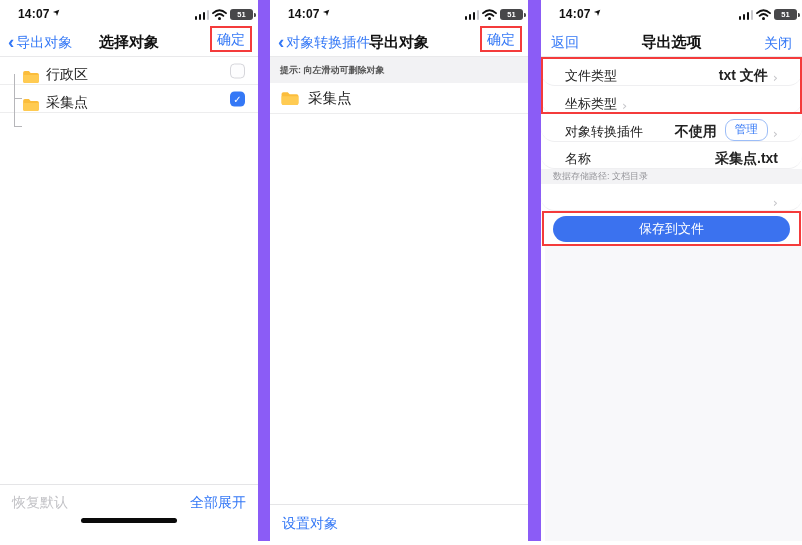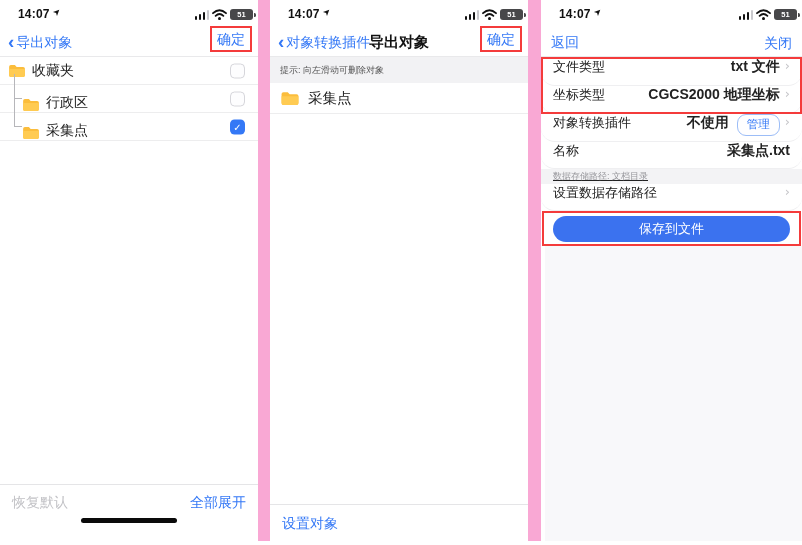--- a/index.html
+++ b/index.html
@@ -1,18 +1,18 @@
 <!DOCTYPE html>
 <html><head>
 <meta charset="utf-8">
 <style>
   * { margin:0; padding:0; box-sizing:border-box; }
   html,body { background:#fff; }
   body { font-family:"Liberation Sans","DejaVu Sans",sans-serif; color:#222; }
-  #canvas { position:relative; width:802px; height:541px; background:#f9a8d4; overflow:hidden; }
+  #canvas { position:relative; width:802px; height:541px; background:#8b5cf6; overflow:hidden; }
 
   .screen { position:absolute; top:0; height:545px; background:#fff; }
   #screen1 { left:0;   width:258px; }
   #screen2 { left:270px; width:258px; }
   #screen3 { left:541px; width:261px; }
 
   
   .statusbar { position:relative; height:28px; }
   .sb-time { position:absolute; left:18px; top:7px; font-size:12px; font-weight:bold; color:#111; letter-spacing:.2px; }
   .sb-loc { position:absolute; left:53px; top:7px; font-size:9px; color:#111; transform:rotate(-45deg); }
@@ -47,34 +47,34 @@
   .checkbox { position:absolute; right:13px; top:50%; transform:translateY(-50%); width:15px; height:15px; border-radius:4.5px; border:1.5px solid #d6d6db; background:#fdfdfe; }
   .checkbox.checked { border:none; background:#3478F6; color:#fff; font-size:10px; line-height:15px; text-align:center; font-weight:bold; }
 
   .s1-footer { position:absolute; left:0; right:0; top:484px; border-top:1px solid #e5e5e7; height:41px; }
   .s1-footer .reset { position:absolute; left:12px; top:9px; font-size:14px; color:#c2c2c6; }
   .s1-footer .expand { position:absolute; right:12px; top:9px; font-size:14px; color:#3478F6; }
   .home-indicator { position:absolute; left:50%; transform:translateX(-50%); bottom:2px; width:96px; height:5px; border-radius:3px; background:#0a0a0a; }
 
   
   .hint-banner { height:26px; background:#f2f2f4; display:flex; align-items:center; padding:0 10px; }
-  .hint-banner span { font-size:9px; color:#555; }
+  .hint-banner span { font-size:9px; color:#555;font-weight:bold; }
   .obj-row { height:31px; display:flex; align-items:center; padding-left:10px; border-bottom:1px solid #ededee; }
   .obj-row .folder { margin-right:8px; width:20px; height:15px; }
   .obj-row .label { font-size:14.5px; color:#222; }
   .s2-footer { position:absolute; left:0; right:0; top:504px; border-top:1px solid #e5e5e7; height:41px; }
   .s2-footer .setobj { position:absolute; left:12px; top:10px; font-size:14px; color:#3478F6; }
 
   
-  .opt-row { position:relative; height:28px; display:flex; align-items:flex-start; padding:0 12px; border-bottom:1px solid #efeff1; background:#fff;border-radius:14px; }
+  .opt-row { position:relative; height:28px; display:flex; align-items:flex-end; padding:0 24px; border-bottom:1px solid #efeff1; background:#fff;border-radius:14px; }
   .opt-row .lbl { font-size:13px; color:#222; }
   .opt-row .val { margin-left:auto; font-size:14px; color:#222;font-weight:bold; }
   .opt-row .chev { color:#c5c5c9; font-size:13px; margin-left:5px; font-family:"DejaVu Sans",sans-serif; }
   .mini-btn { margin-left:8px; border:1px solid #9cbdf7; color:#3478F6; background:#fefeff; font-size:11.5px; padding:2px 9px 3px 9px; border-radius:9px; }
-  .path-strip { height:15px; background:#f3f3f5; display:flex; align-items:center; padding:0 12px;text-decoration:underline; }
+  .path-strip { height:15px; background:#f3f3f5; display:flex; align-items:center; padding:0 12px; }
   .path-strip span { font-size:9px; color:#96969b; }
   .redbox-rows { position:absolute; left:0; width:261px; top:57px; height:57px; border:2px solid #F43B3B; pointer-events:none; }
   .redbox-btn { position:absolute; left:1px; width:259px; top:211px; height:35px; border:2px solid #F43B3B; pointer-events:none; }
   .save-btn { position:absolute; left:12px; right:12px; top:216px; height:26px; border-radius:13px; background:#3b72ef; color:#fff; font-size:13px; text-align:center; line-height:26px; }
   .gray-rest { position:absolute; left:4px; right:0; top:246px; bottom:0; background:#f8f8fa; }
 </style>
 </head>
 <body>
 
 <svg width="0" height="0" style="position:absolute">
@@ -111,33 +111,27 @@
             <span>51</span>
           </span>
       </div>
     </div>
 
     <div class="navbar">
       <span class="nav-back">
         <span class="chev">‹</span>
         <span>导出对象</span>
       </span>
+      <span class="nav-title">选择对象</span>
       <span class="nav-right">
         <span class="redbox-inline"><span class="blue-link">确定</span></span>
       </span>
     </div>
 
     <div style="position:relative;">
-      <div class="tree-row lvl0">
-        <svg class="folder" viewBox="0 0 20 16">
-            <use href="#folder-shape"></use>
-          </svg>
-        <span class="label">收藏夹</span>
-        <span class="checkbox"></span>
-      </div>
       <div class="tree-row lvl1">
         <svg class="folder" viewBox="0 0 20 16">
             <use href="#folder-shape"></use>
           </svg>
         <span class="label">行政区</span>
         <span class="checkbox"></span>
       </div>
       <div class="tree-row lvl1">
         <svg class="folder" viewBox="0 0 20 16">
             <use href="#folder-shape"></use>
@@ -221,51 +215,50 @@
         <span class="batt">
             <span>51</span>
           </span>
       </div>
     </div>
 
     <div class="navbar">
       <span class="nav-back" style="left:10px;">
         <span>返回</span>
       </span>
+      <span class="nav-title">导出选项</span>
       <span class="nav-right" style="top:6px; right:10px;">
         <span class="blue-link">关闭</span>
       </span>
     </div>
 
     <div style="position:relative;">
       <div class="opt-row" style="margin-top:1px;">
         <span class="lbl">文件类型</span>
         <span class="val">txt 文件</span>
         <span class="chev">›</span>
       </div>
       <div class="opt-row">
         <span class="lbl">坐标类型</span>
-        <span class="val">CGCS2000 地理坐标</span>
         <span class="chev">›</span>
       </div>
       <div class="opt-row">
         <span class="lbl">对象转换插件</span>
         <span class="val">不使用</span>
         <span class="mini-btn">管理</span>
         <span class="chev">›</span>
       </div>
       <div class="opt-row" style="height:27px;">
         <span class="lbl">名称</span>
         <span class="val">采集点.txt</span>
       </div>
       <div class="path-strip">
         <span>数据存储路径: 文档目录</span>
       </div>
       <div class="opt-row" style="height:27px;">
-        <span class="lbl">设置数据存储路径</span>
         <span class="val"></span>
         <span class="chev">›</span>
       </div>
     </div>
 
     <div class="gray-rest"></div>
     <div class="save-btn">保存到文件</div>
     <div class="redbox-rows"></div>
     <div class="redbox-btn"></div>
   </div>

